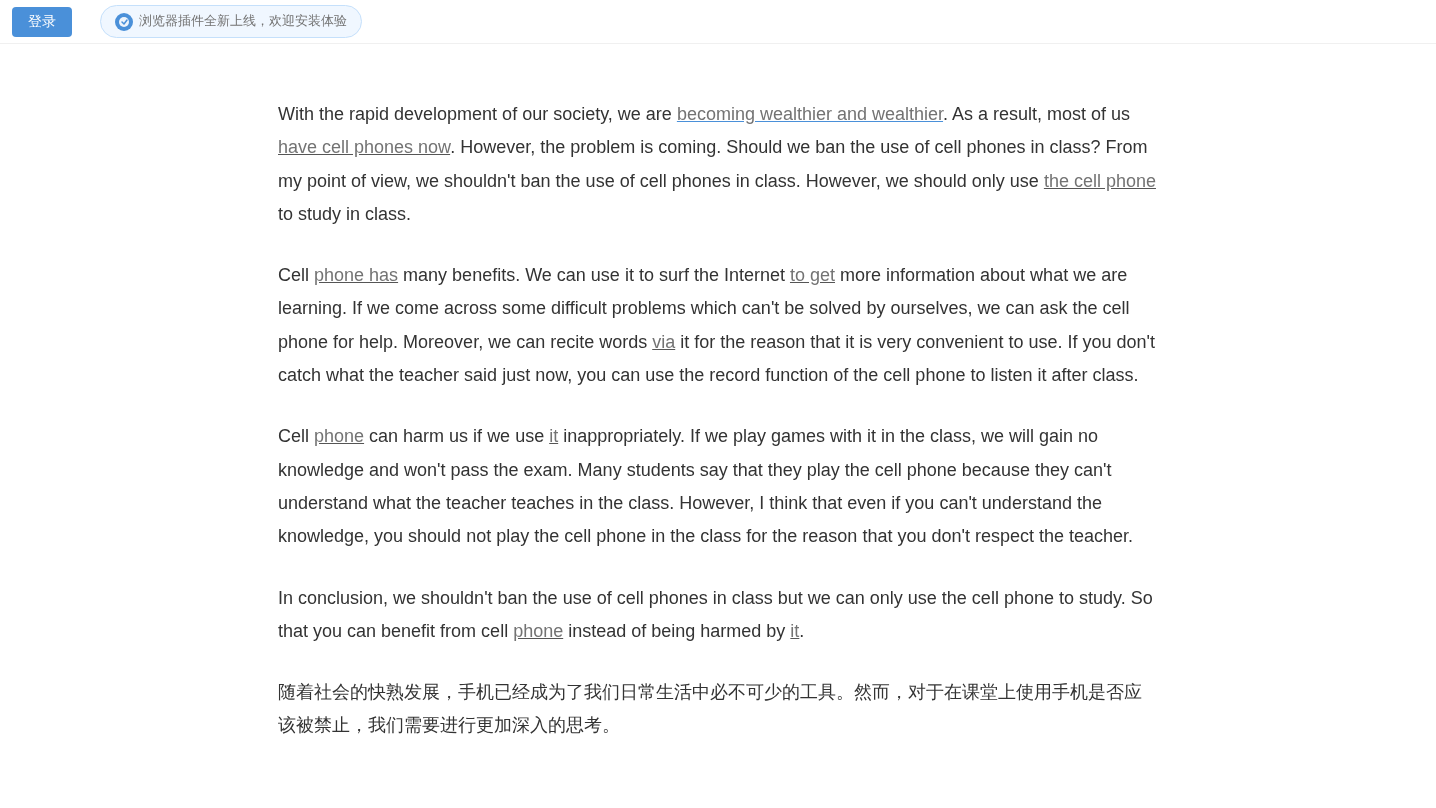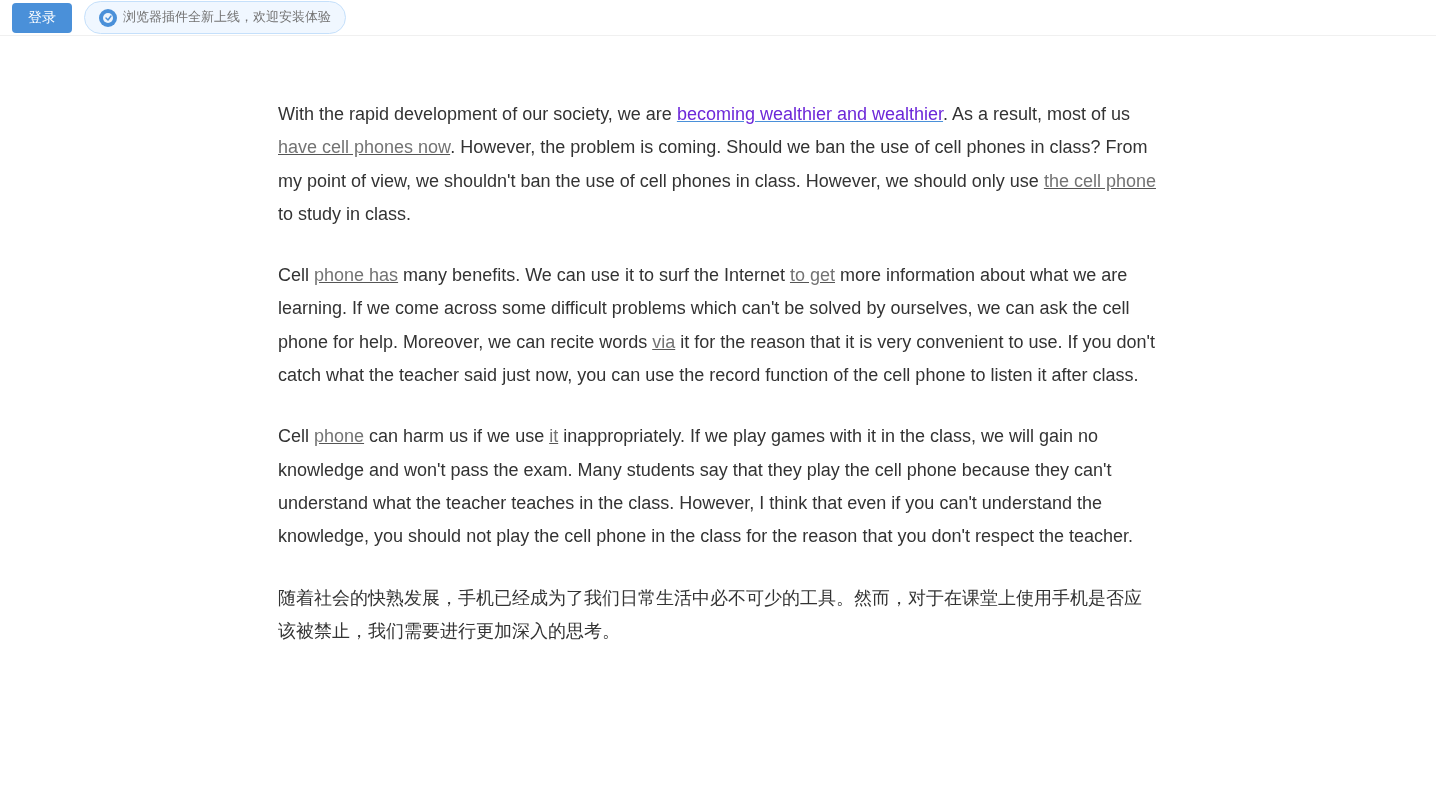--- a/index.html
+++ b/index.html
@@ -15,26 +15,26 @@
       font-size: 18px;
       line-height: 1.75;
     }
 
     
     .top-bar {
       position: fixed;
       top: 0;
       left: 0;
       right: 0;
-      height: 36px;
+      height: 44px;
       background: #ffffff;
       display: flex;
       align-items: center;
       padding: 0 12px;
-      gap: 12px;
+      gap: 28px;
       z-index: 100;
       border-bottom: 1px solid #f0f0f0;
     }
 
     .login-btn {
       background: #4a90d9;
       color: #ffffff;
       border: none;
       border-radius: 4px;
       padding: 6px 16px;
@@ -87,21 +87,21 @@
     .paragraph {
       margin-bottom: 28px;
       color: #333333;
       font-size: 18px;
       line-height: 1.85;
     }
 
     .underline-blue {
       text-decoration: underline;
       text-decoration-color: #4a90d9;
-      color: #6d28d9;
+      color: #737373;
     }
 
     .underline-dark {
       text-decoration: underline;
       text-decoration-color: #555555;
       color: #737373;
     }
 
     .chinese-paragraph {
       font-size: 18px;
@@ -135,19 +135,22 @@
     </p>
 
     <p class="paragraph">
       <span>Cell </span><span class="underline-dark">phone has</span><span> many benefits. We can use it to surf the Internet </span><span class="underline-dark">to get</span><span> more information about what we are learning. If we come across some difficult problems which can't be solved by ourselves, we can ask the cell phone for help. Moreover, we can recite words </span><span class="underline-dark">via</span><span> it for the reason that it is very convenient to use. If you don't catch what the teacher said just now, you can use the record function of the cell phone to listen it after class.</span>
     </p>
 
     <p class="paragraph">
       <span>Cell </span><span class="underline-dark">phone</span><span> can harm us if we use </span><span class="underline-dark">it</span><span> inappropriately. If we play games with it in the class, we will gain no knowledge and won't pass the exam. Many students say that they play the cell phone because they can't understand what the teacher teaches in the class. However, I think that even if you can't understand the knowledge, you should not play the cell phone in the class for the reason that you don't respect the teacher.</span>
     </p>
 
+    <p class="paragraph">
+      <span>In conclusion, we shouldn't ban the use of cell phones in class but we can only use the cell phone to study. So that you can benefit from cell </span><span class="underline-dark">phone</span><span> instead of being harmed by </span><span class="underline-dark">it</span><span>.</span>
+    </p>
 
     <p class="chinese-paragraph">
       <span>随着社会的快熟发展，手机已经成为了我们日常生活中必不可少的工具。然而，对于在课堂上使用手机是否应该被禁止，我们需要进行更加深入的思考。</span>
     </p>
 
   </div>
 </div>
 
 </body></html>

